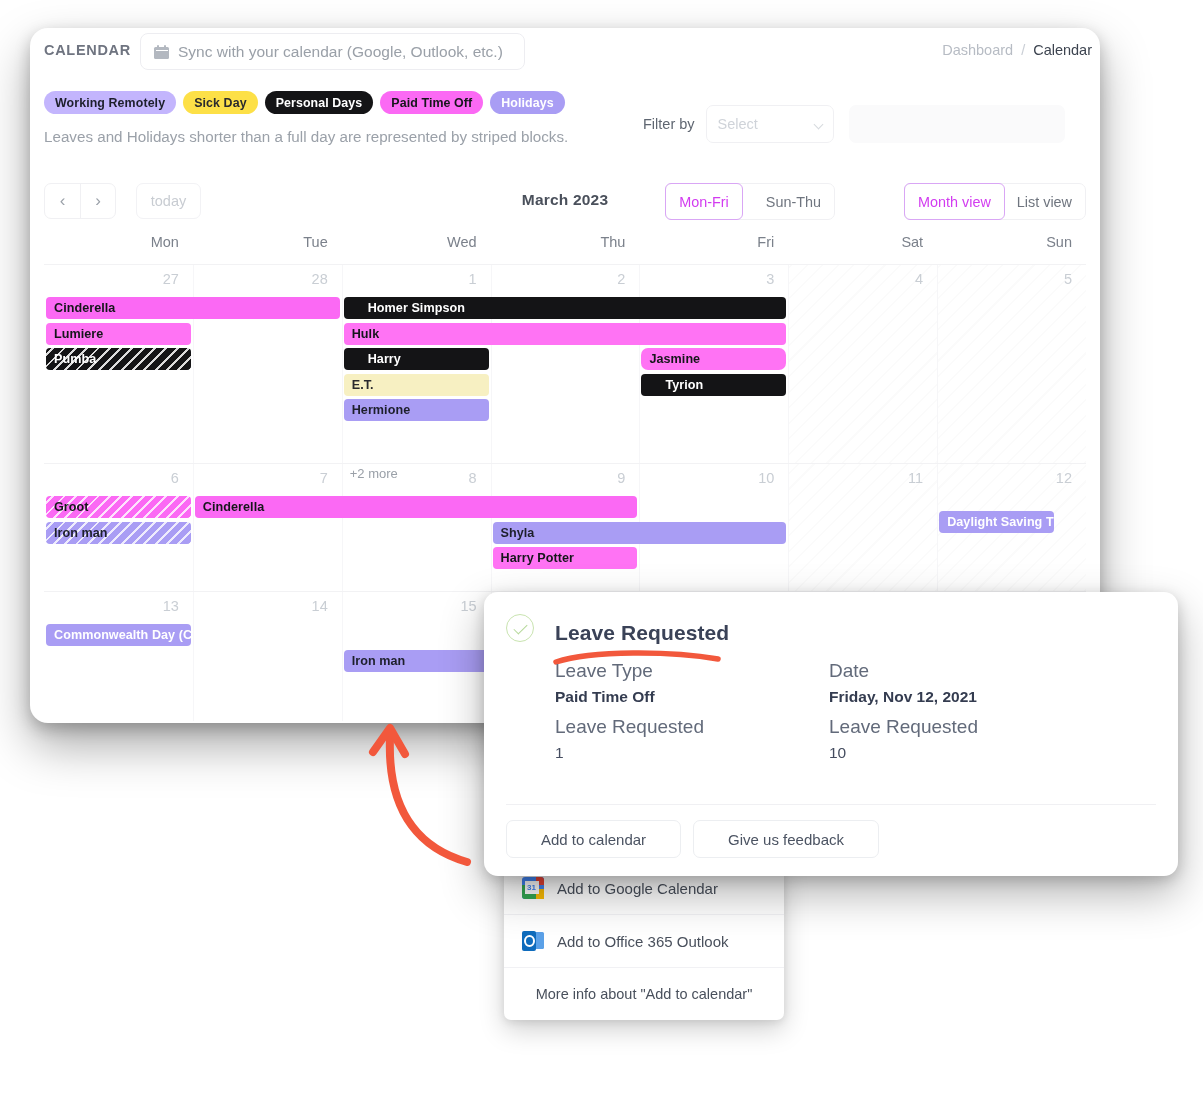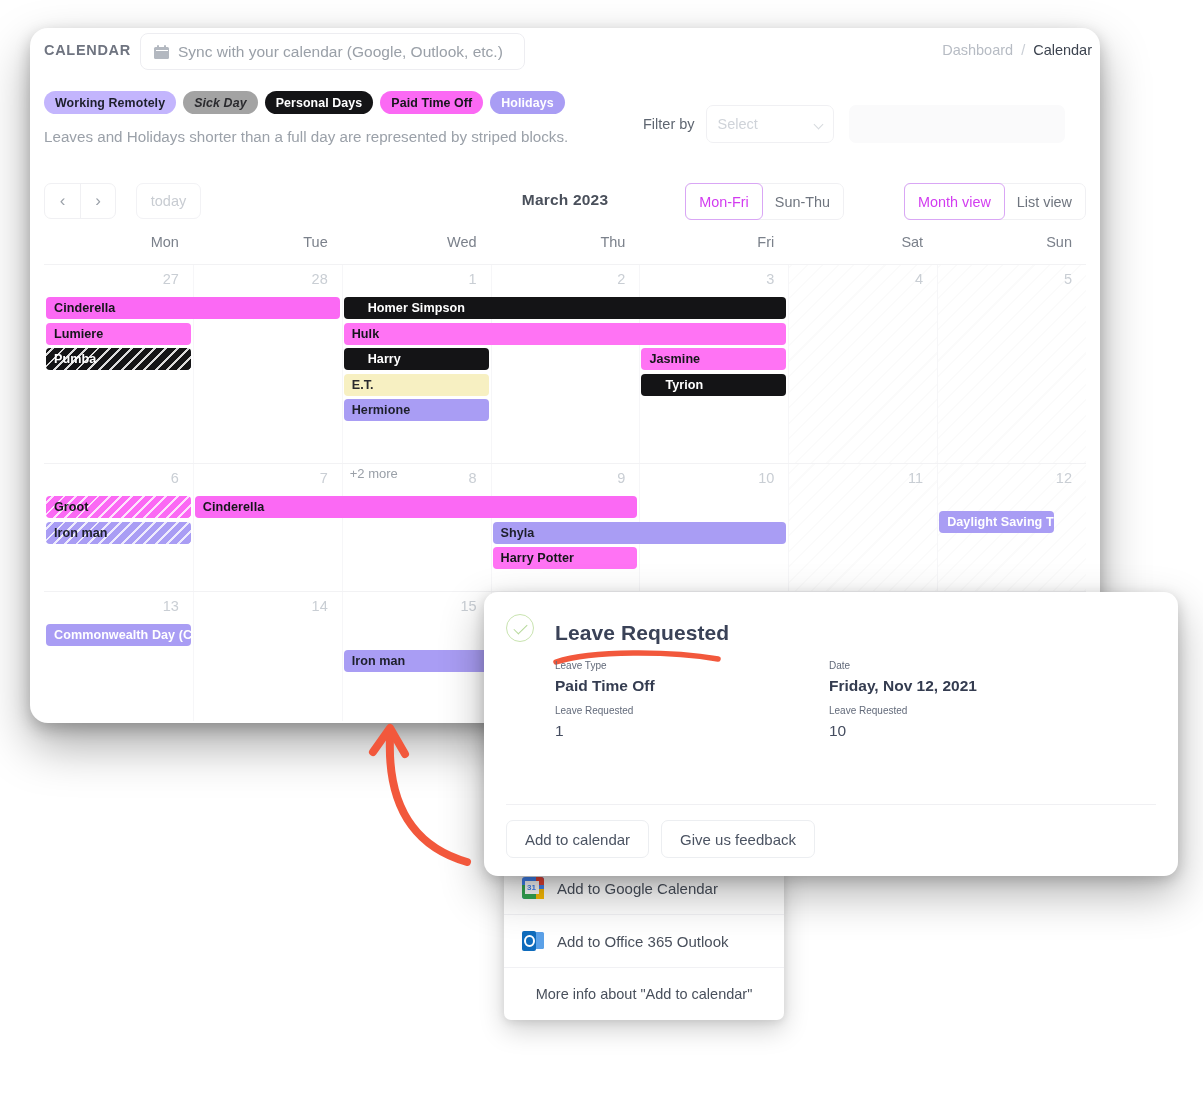--- a/index.html
+++ b/index.html
@@ -126,21 +126,21 @@
     font-size: 14.5px; color: #c8ccd2;
   }
   .month-lbl {
     position: absolute; left: 0; right: 0; top: 13px; text-align: center;
     font-size: 15.5px; font-weight: 700; color: #4a505b; letter-spacing: .2px;
   }
   .seg {
     position: absolute; top: 5px; height: 37px; display: flex;
     border: 1px solid #f0f0f3; border-radius: 7px;
   }
-  .seg#seg-days { right: 256px; }
+  .seg#seg-days { right: 265px; gap: 11px; }
   .seg#seg-view { right: 14px; }
   .seg-btn {
     height: 35px; padding: 0 13px; display: flex; align-items: center;
     font-size: 14.4px; color: #6f757f; white-space: nowrap;
   }
   .seg-btn.on {
     color: #d23bf0; border: 1.4px solid #d9a6f5; border-radius: 6px;
     margin: -1px; height: 37px;
   }
 
@@ -257,30 +257,30 @@
     transform: rotate(-45deg);
   }
   .modal-title {
     position: absolute; left: 71px; top: 29px;
     font-size: 21px; font-weight: 700; color: #3a4257; letter-spacing: .1px;
   }
   .underline-swoosh { position: absolute; left: 68px; top: 56px; }
   .fields { position: absolute; left: 71px; top: 68px; width: 560px; }
   .frow { display: flex; margin-bottom: 10px; }
   .fcell { width: 274px; }
-  .flab { font-size: 10px; color: #626a7a; margin-bottom: 6px; }
+  .flab { font-size: 19px; color: #626a7a; margin-bottom: 6px; }
   .fval { font-size: 15.5px; font-weight: 700; color: #343c50; }
   .fval.light { font-weight: 400; color: #444c5f; }
   .modal-sep {
     position: absolute; left: 22px; right: 22px; top: 212px;
     height: 1px; background: #f0f0f3;
   }
   .modal-btns { position: absolute; left: 22px; top: 228px; display: flex; gap: 12px; }
   .mbtn {
-    height: 38px; padding: 0 18px; border: 1px solid #eceef1; border-radius: 7px;
+    height: 38px; padding: 0 34px; border: 1px solid #eceef1; border-radius: 7px;
     display: flex; align-items: center; font-size: 15px; color: #4b5362;
     background: #fff; white-space: nowrap;
   }
 
   .arrow-svg { position: absolute; left: 355px; top: 710px; z-index: 40; }
 </style>
 </head>
 <body>
 
 <div id="stage">
@@ -301,21 +301,21 @@
 
       <div class="crumb">
         <span class="c1">Dashboard</span>
         <span class="sep">/</span>
         <span class="c2">Calendar</span>
       </div>
     </div>
 
     <div class="legend" id="legend">
         <div class="chip-lg" style="background: rgb(195, 181, 253); color: rgb(29, 31, 43);">Working Remotely</div>
-        <div class="chip-lg" style="background: #a3a3a3; color: rgb(42, 42, 46); font-style: italic;">Sick Day</div>
+        <div class="chip-lg" style="background: #fde047; color: rgb(42, 42, 46);">Sick Day</div>
         <div class="chip-lg" style="background: rgb(20, 20, 22); color: rgb(255, 255, 255);">Personal Days</div>
         <div class="chip-lg" style="background: rgb(251, 105, 244); color: rgb(21, 22, 26);">Paid Time Off</div>
         <div class="chip-lg" style="background: rgb(169, 157, 244); color: rgb(255, 255, 255);">Holidays</div>
       </div>
     <div class="note">Leaves and Holidays shorter than a full day are represented by striped blocks.</div>
 
     <div class="filter-wrap">
       <span class="filter-lbl">Filter by</span>
       <div class="filter-sel">
         <span>Select</span>
@@ -376,21 +376,21 @@
             </div>
           </div>
           <div class="ev pink" style="left: 2px; width: 293.714px; top: 32px;">Cinderella</div>
           <div class="ev pink2" style="left: 2px; width: 144.857px; top: 57.5px;">Lumiere</div>
           <div class="ev stripe-black" style="left: 2px; width: 144.857px; top: 83px;">Pumba</div>
           <div class="ev black" style="left: 299.714px; width: 442.571px; top: 32px;">Homer Simpson</div>
           <div class="ev pink2" style="left: 299.714px; width: 442.571px; top: 57.5px;">Hulk</div>
           <div class="ev black" style="left: 299.714px; width: 144.857px; top: 83px;">Harry</div>
           <div class="ev cream" style="left: 299.714px; width: 144.857px; top: 108.5px;">E.T.</div>
           <div class="ev purple" style="left: 299.714px; width: 144.857px; top: 134px;">Hermione</div>
-          <div class="ev pink2" style="left: 597.429px; width: 144.857px; top: 83px;">Jasmine</div>
+          <div class="ev pink2" style="left: 597.429px; width: 144.857px; top: 83px; border-radius: 7px;">Jasmine</div>
           <div class="ev black" style="left: 597.429px; width: 144.857px; top: 108.5px;">Tyrion</div>
           <div class="more" style="left: 305.714px; top: 160.5px; margin-top: 40px;">+2 more</div>
         </div>
         <div class="wk w2">
           <div class="daycols">
             <div class="daycol">
               <div class="dnum">6</div>
             </div>
             <div class="daycol">
               <div class="dnum">7</div>

